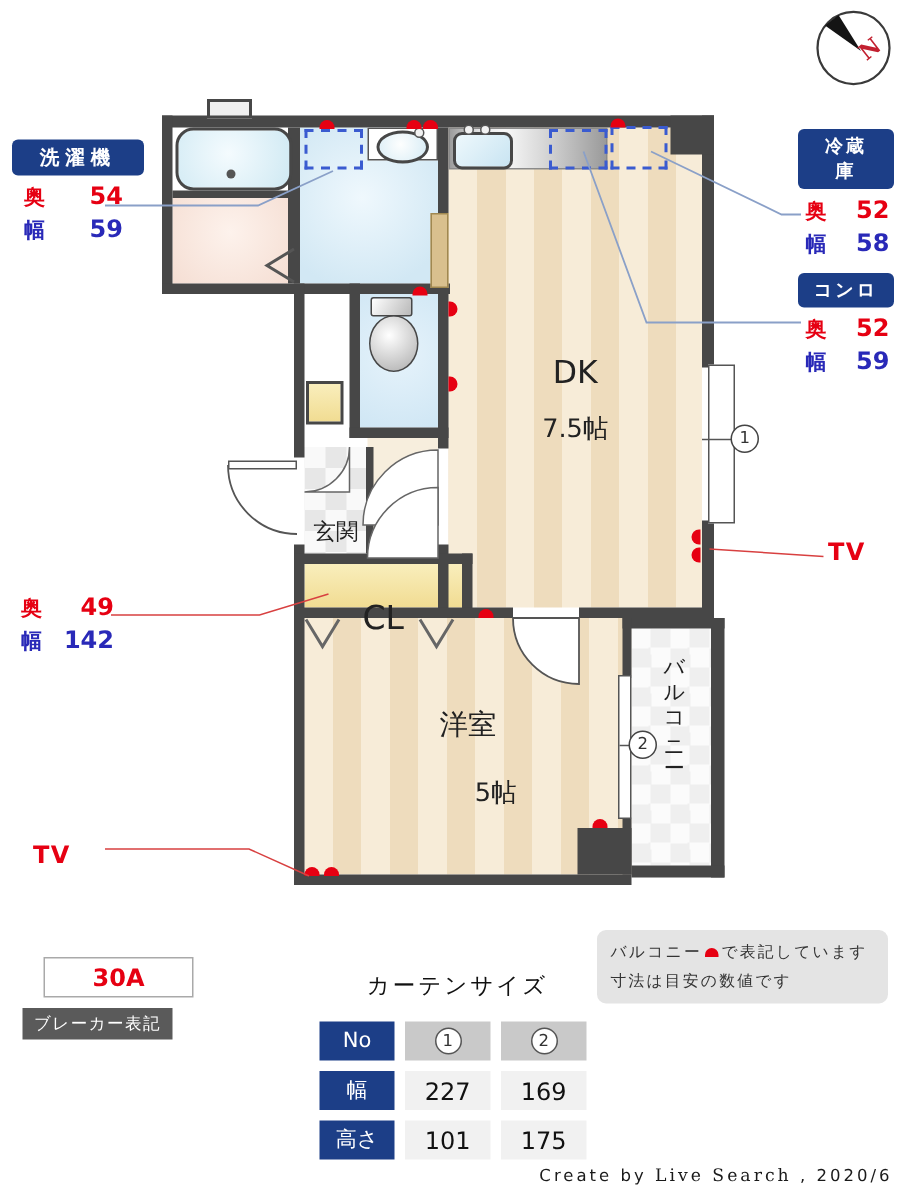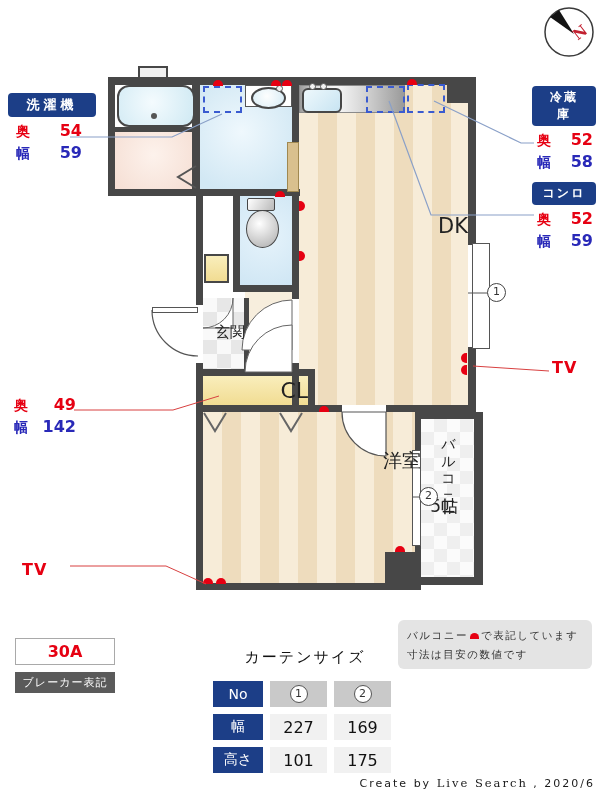--- a/index.html
+++ b/index.html
@@ -28,35 +28,35 @@
   .basin{position:absolute;border:2px solid #474747;border-radius:50%;background:radial-gradient(circle at 45% 40%,#fdfefe,#d5ebf5);}
   .dashed{position:absolute;border:2px dashed #3a5bd0;box-sizing:border-box;}
   .tank{position:absolute;background:linear-gradient(120deg,#ffffff,#b9b9b9);border:1.5px solid #474747;border-radius:2px;box-sizing:border-box;}
   .bowl{position:absolute;border:1.5px solid #474747;border-radius:50%;background:radial-gradient(circle at 40% 35%,#ffffff,#ababab);}
   .pipe{position:absolute;background:#f0f0f0;border:2px solid #474747;box-sizing:border-box;}
   .doorleaf{position:absolute;background:#fff;border:1.5px solid #555;box-sizing:border-box;}
   .tandoor{position:absolute;background:#d9c08e;border:1px solid #a08850;box-sizing:border-box;}
   .winrect{position:absolute;background:#fff;border:1.5px solid #555;box-sizing:border-box;}
   .outlet{position:absolute;width:10px;height:6px;background:#e60012;border-radius:5px 5px 0 0;}
   
-  .roomname{position:absolute;color:#222;text-align:right;}
+  .roomname{position:absolute;color:#222;text-align:center;margin-top:22px;}
   .vtext{position:absolute;writing-mode:vertical-rl;letter-spacing:3px;color:#222;}
   .marker{position:absolute;width:19px;height:19px;border:1.5px solid #444;border-radius:50%;
           background:#fff;box-sizing:border-box;text-align:center;font-size:11px;line-height:16px;color:#333;}
   
   .lblbox{background:#1c3e87;color:#fff;border-radius:4px;text-align:center;font-weight:bold;}
   .dimrow{display:flex;justify-content:space-between;align-items:baseline;font-weight:bold;}
   .dimrow .k{font-size:14px;}
   .dimrow .v{font-size:16px;}
   .red{color:#e60012;} .blue{color:#2929b8;}
   .tvtext{position:absolute;color:#e60012;font-size:16px;font-weight:bold;letter-spacing:1px;}
   
   .bk-head{position:absolute;background:#5a5a5a;color:#fff;font-size:11px;letter-spacing:1px;text-align:center;line-height:21px;}
   .bk-val{position:absolute;background:#fff;border:1px solid #a9a9a9;box-sizing:border-box;color:#e60012;
-          font-size:16px;font-weight:bold;text-align:center;line-height:25px;}
+          font-size:16px;font-weight:bold;text-align:center;line-height:25px;margin-left:14px;}
   
   .note{position:absolute;background:#e4e4e4;border-radius:6px;color:#333;font-size:10.5px;
         letter-spacing:1.5px;line-height:19px;padding:6px 9px;box-sizing:border-box;}
   .mini-outlet{display:inline-block;width:9px;height:6px;background:#e60012;border-radius:5px 5px 0 0;margin:0 2px;}
   
   .ct-title{position:absolute;font-size:15px;letter-spacing:2px;color:#111;text-align:center;}
   .ctable{position:absolute;display:grid;grid-template-columns:50px 57px 57px;grid-auto-rows:26px;gap:7px;}
   .ct-h{background:#1c3e87;color:#fff;font-size:14px;display:flex;align-items:center;justify-content:center;}
   .ct-no{background:#c9c9c9;display:flex;align-items:center;justify-content:center;}
   .ct-c{background:#f1f1f1;color:#111;font-size:16px;display:flex;align-items:center;justify-content:center;}
@@ -171,20 +171,21 @@
     <polyline points="70,137 172,137 222,114" fill="none" stroke="#8aa0c8" stroke-width="1.2"></polyline>
     <polyline points="434,101 521,143 534,143" fill="none" stroke="#8aa0c8" stroke-width="1.2"></polyline>
     <polyline points="389,101 431,215 534,215" fill="none" stroke="#8aa0c8" stroke-width="1.2"></polyline>
 
     <polyline points="74,410 173,410 219,396" fill="none" stroke="#d84040" stroke-width="1"></polyline>
     <polyline points="70,566 166,566 206,584" fill="none" stroke="#d84040" stroke-width="1"></polyline>
     <polyline points="473,366 549,371" fill="none" stroke="#d84040" stroke-width="1"></polyline>
   </svg>
 
   <div class="roomname" style="left:299px;top:214px;width:169px;font-size:21px;">DK</div>
+  <div class="roomname" style="left:299px;top:252px;width:169px;font-size:17px;">7.5帖</div>
   <div class="roomname" style="left:203px;top:448px;width:218px;font-size:19px;">洋室</div>
   <div class="roomname" style="left:203px;top:495px;width:255px;font-size:17px;">5帖</div>
   <div class="roomname" style="left:203px;top:323px;width:42px;font-size:15px;">玄関</div>
   <div class="roomname" style="left:203px;top:378px;width:105px;font-size:22px;">CL</div>
   <div class="vtext" style="left:440px;top:428px;height:150px;font-size:14px;">バルコニー</div>
   <div class="marker" style="left:487px;top:283px;">1</div>
   <div class="marker" style="left:419px;top:487px;">2</div>
 
   <div class="abs" style="left:8px;top:93px;width:88px;">
     <div class="lblbox" style="font-size:13px;letter-spacing:4px;padding:3px 0;">洗濯機</div>

